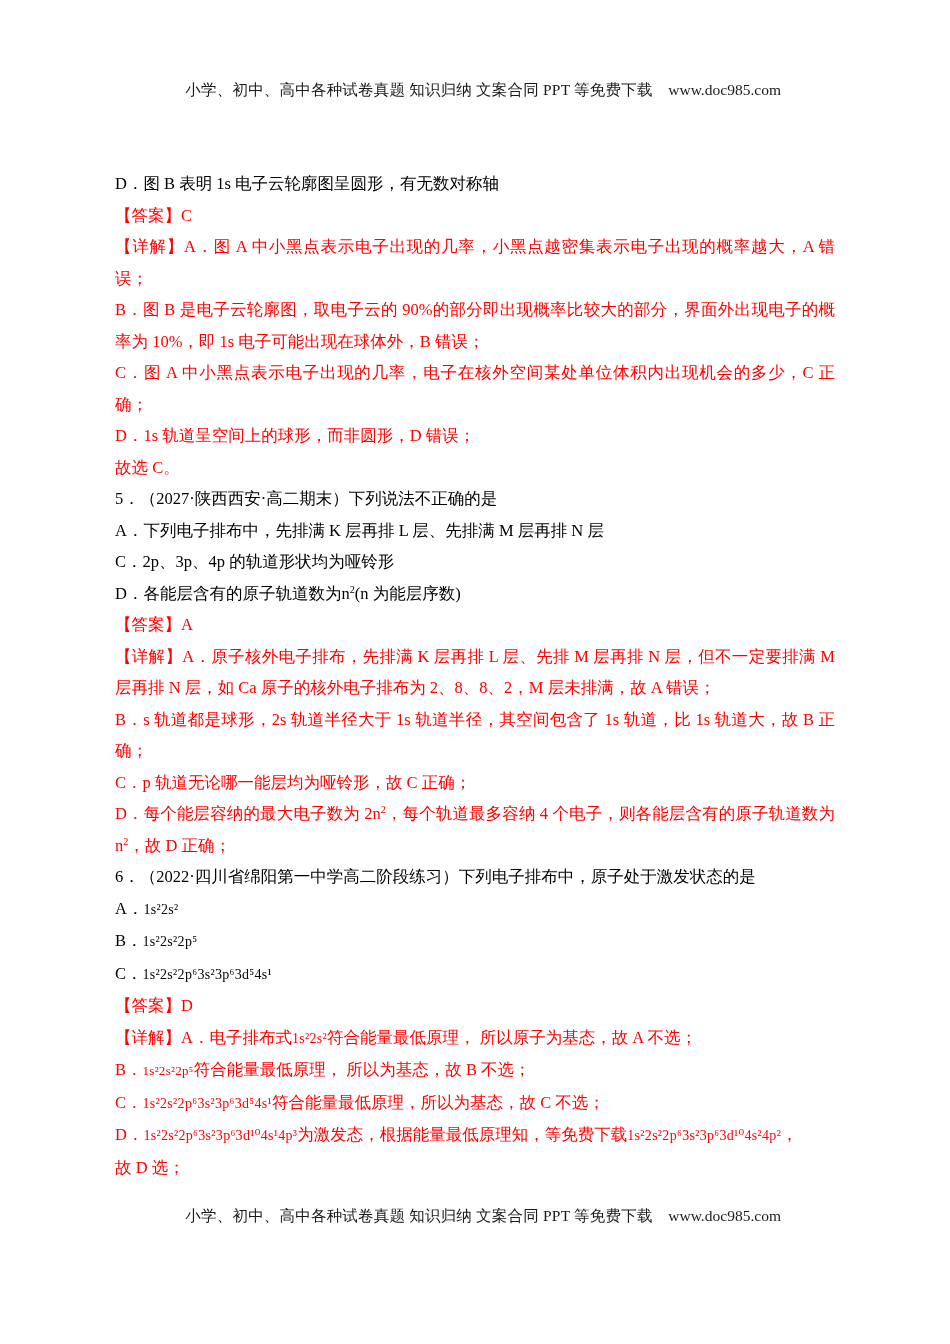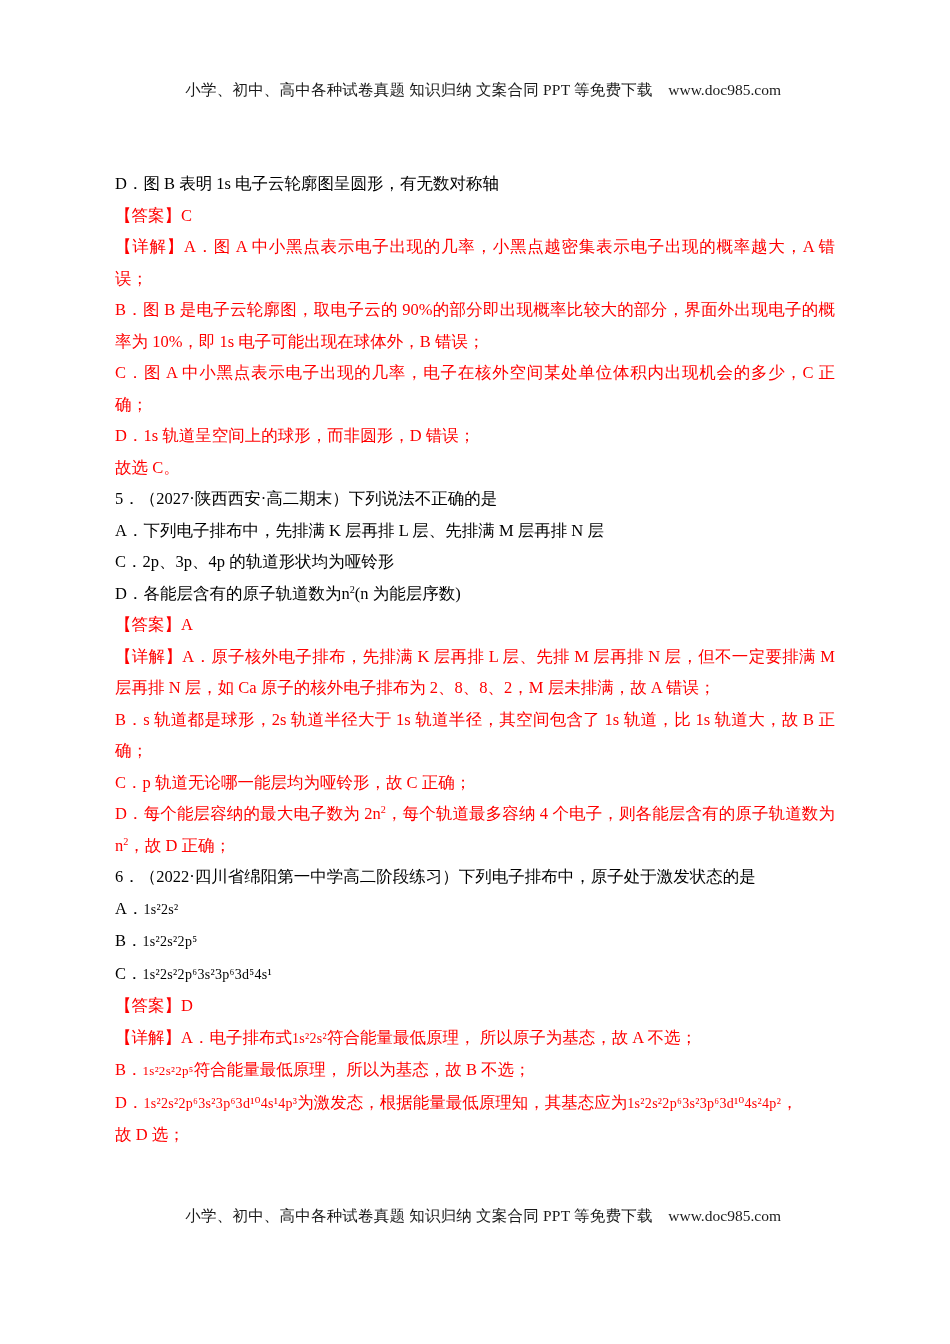--- a/index.html
+++ b/index.html
@@ -139,22 +139,23 @@
 
     <div class="line black opt-row"><span class="opt-key">C．</span><span class="formula formula-md">1s²2s²2p⁶3s²3p⁶3d⁵4s¹</span></div>
 
 
     <div class="line red"><span>【答案】</span><span>D</span></div>
 
     <div class="line red"><span>【详解】</span><span class="black">A．</span><span>电子排布式</span><span class="formula formula-md black">1s²2s²</span><span>符合能量最低原理， 所以原子为基态，故 A 不选；</span></div>
 
     <div class="line red"><span>B．</span><span class="formula formula-sm">1s²2s²2p⁵</span><span>符合能量最低原理， 所以为基态，故 B 不选；</span></div>
 
+    <div class="line red"><span>C．</span><span class="formula formula-md black">1s²2s²2p⁶3s²3p⁶3d⁵4s¹</span><span>符合能量最低原理，所以为基态，故 C 不选；</span></div>
 
-    <div class="line red"><span>D．</span><span class="formula formula-md black">1s²2s²2p⁶3s²3p⁶3d¹⁰4s¹4p³</span><span>为激发态，根据能量最低原理知，其基态应为</span><span class="formula formula-md black">1s²2s²2p⁶3s²3p⁶3d¹⁰4s²4p²</span><span>，</span></div>
+    <div class="line red"><span>D．</span><span class="formula formula-md black">1s²2s²2p⁶3s²3p⁶3d¹⁰4s¹4p³</span><span>为激发态，根据能量最低原理知，等免费下载</span><span class="formula formula-md black">1s²2s²2p⁶3s²3p⁶3d¹⁰4s²4p²</span><span>，</span></div>
 
     <div class="line red">故 D 选；</div>
 
   </div>
 
   <div class="watermark watermark-bottom">
     <span>小学、初中、高中各种试卷真题 知识归纳 文案合同 PPT 等免费下载</span><span> </span><span class="url">www.doc985.com</span>
   </div>
 
 </div>

